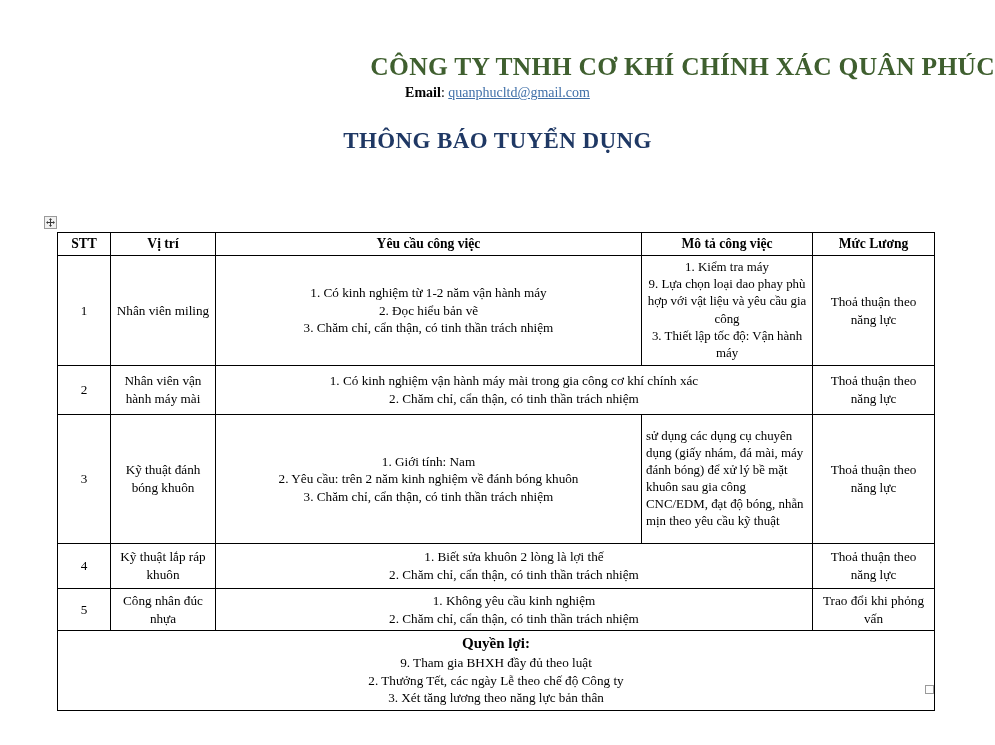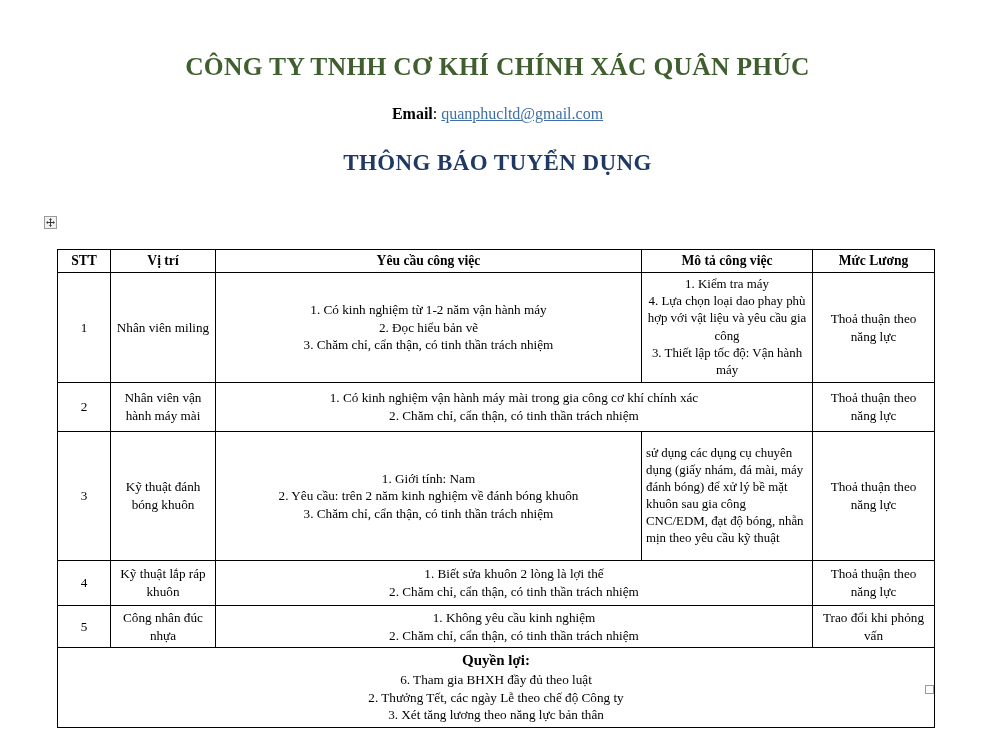--- a/index.html
+++ b/index.html
@@ -28,31 +28,32 @@
     text-align: center;
     padding-top: 52px;
   }
   .company-name {
     font-size: 25.5px;
     font-weight: bold;
     color: #3f5f2f;
     letter-spacing: 0.3px;
     line-height: 1.15;
     margin: 0;
+    text-align: right;
   }
   .addr-line {
     font-size: 14.5px;
     margin-top: 21px;
     line-height: 1.3;
   }
   .addr-line .lbl { font-weight: bold; }
 
   .email-line {
-    font-size: 16px;
-    margin-top: 24px;
+    font-size: 14px;
+    margin-top: 4px;
   }
   .email-line .lbl { font-weight: bold; }
   .email-link {
     color: #3f6fa8;
     text-decoration: underline;
   }
 
   .phone-line {
     font-size: 14.5px;
     margin-top: 18px;
@@ -93,21 +94,21 @@
     height: 9px;
     border: 1px solid #9a9a9a;
     background: #fdfdfd;
     box-sizing: border-box;
   }
 
   
   .table-wrap {
     position: absolute;
     left: 57px;
-    top: 249px;
+    top: 232px;
     width: 877px;
   }
   table.jobs {
     border-collapse: collapse;
     width: 877px;
     table-layout: fixed;
     font-size: 13.2px;
   }
   table.jobs td, table.jobs th {
     border: 1px solid #000000;
@@ -206,21 +207,21 @@
         <tr style="height:98px;">
           <td class="c-center">1</td>
           <td class="c-center bold">Nhân viên miling</td>
           <td class="c-center cell-lines">
             <div>1. Có kinh nghiệm từ 1-2 năm vận hành máy</div>
             <div>2. Đọc hiểu bản vẽ</div>
             <div>3. Chăm chỉ, cẩn thận, có tinh thần trách nhiệm</div>
           </td>
           <td class="c-center desc-tight cell-lines">
             <div>1. Kiểm tra máy</div>
-            <div>4. Lựa chọn loại dao phay phù hợp với vật liệu và yêu cầu gia công</div>
+            <div>9. Lựa chọn loại dao phay phù hợp với vật liệu và yêu cầu gia công</div>
             <div>3. Thiết lập tốc độ: Vận hành máy</div>
           </td>
           <td class="c-center">Thoả thuận theo năng lực</td>
         </tr>
 
         <tr style="height:49px;">
           <td class="c-center">2</td>
           <td class="c-center bold">Nhân viên vận hành máy mài</td>
           <td class="c-center cell-lines" colspan="2">
             <div>1. Có kinh nghiệm vận hành máy mài trong gia công cơ khí chính xác</div>
@@ -257,21 +258,21 @@
           <td class="c-center cell-lines" colspan="2">
             <div>1. Không yêu cầu kinh nghiệm</div>
             <div>2.  Chăm chỉ, cẩn thận, có tinh thần trách nhiệm</div>
           </td>
           <td class="c-center">Trao đổi khi phỏng vấn</td>
         </tr>
 
         <tr style="height:68px;">
           <td class="benefits" colspan="5">
             <div class="btitle">Quyền lợi:</div>
-            <div>6. Tham gia BHXH đầy đủ theo luật</div>
+            <div>9. Tham gia BHXH đầy đủ theo luật</div>
             <div>2. Thưởng Tết, các ngày Lễ theo chế độ Công ty</div>
             <div>3. Xét tăng lương theo năng lực bản thân</div>
           </td>
         </tr>
 
       </tbody>
     </table>
   </div>
 
   <div class="resize-handle"></div>

